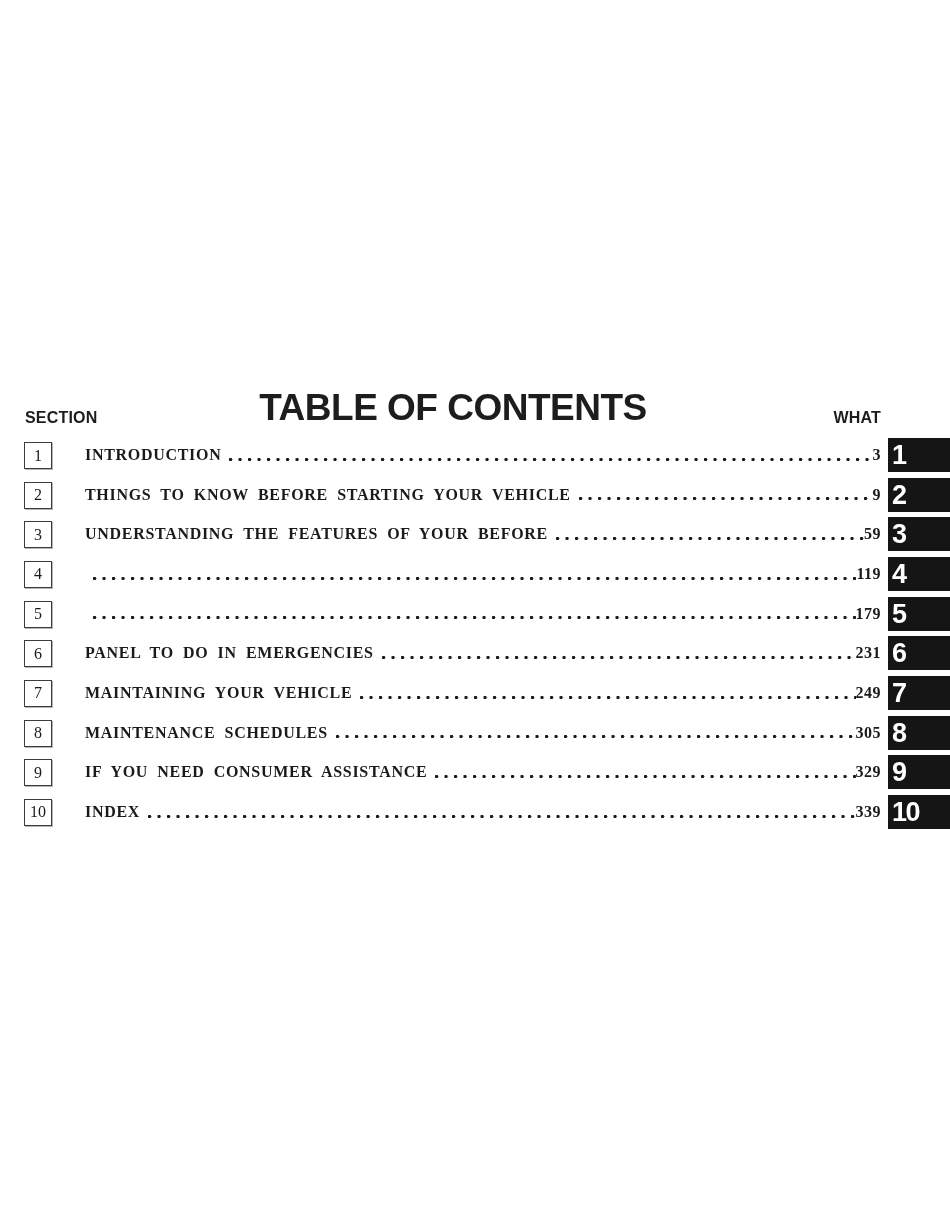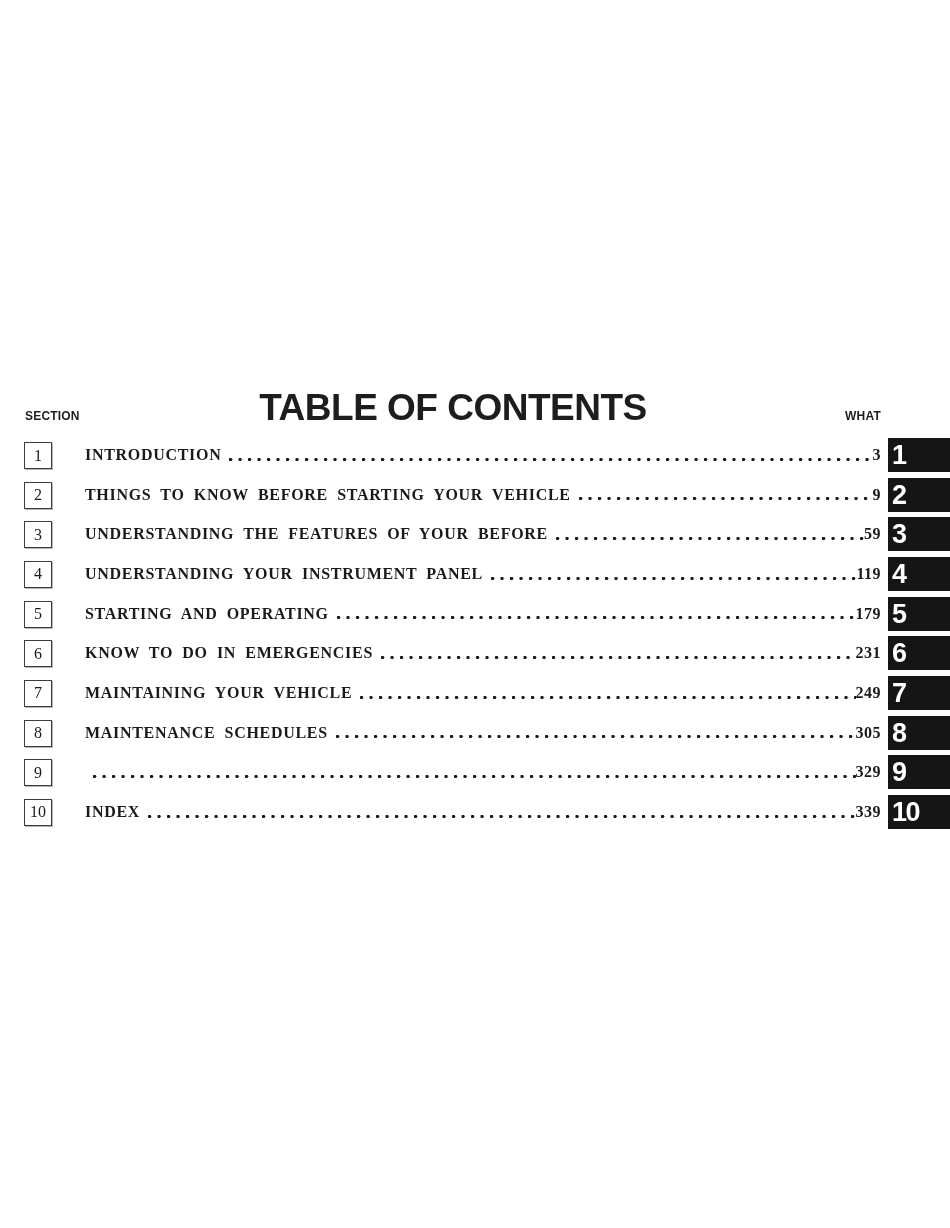--- a/index.html
+++ b/index.html
@@ -16,21 +16,21 @@
     font-family: "Liberation Serif", serif;
     color: #1a1a1a;
   }
 
   
   .header-label {
     position: absolute;
     top: 409px;
     font-family: "Liberation Sans", sans-serif;
     font-weight: bold;
-    font-size: 12px;
+    font-size: 16px;
     letter-spacing: 0.2px;
     color: #1d1d1d;
   }
   .section-label { left: 25px; }
   .page-label { right: 69px; }
 
   .toc-title {
     position: absolute;
     left: 25px;
     right: 69px;
@@ -181,49 +181,47 @@
     <div class="edge-tab">
       <span class="tabnum">3</span>
     </div>
   </div>
 
   <div class="row">
     <div class="secbox">
       <span class="secnum">4</span>
     </div>
     <div class="entry">
-      <span class="entry-label">UNDERSTANDING YOUR INSTRUMENT PANEL</span>
       <span class="dots"></span>
       <span class="pagenum">119</span>
     </div>
     <div class="edge-tab">
       <span class="tabnum">4</span>
     </div>
   </div>
 
   <div class="row">
     <div class="secbox">
       <span class="secnum">5</span>
     </div>
     <div class="entry">
-      <span class="entry-label">STARTING AND OPERATING</span>
       <span class="dots"></span>
       <span class="pagenum">179</span>
     </div>
     <div class="edge-tab">
       <span class="tabnum">5</span>
     </div>
   </div>
 
   <div class="row">
     <div class="secbox">
       <span class="secnum">6</span>
     </div>
     <div class="entry">
-      <span class="entry-label">KNOW TO DO IN EMERGENCIES</span>
+      <span class="entry-label">PANEL TO DO IN EMERGENCIES</span>
       <span class="dots"></span>
       <span class="pagenum">231</span>
     </div>
     <div class="edge-tab">
       <span class="tabnum">6</span>
     </div>
   </div>
 
   <div class="row">
     <div class="secbox">
@@ -251,20 +249,21 @@
     <div class="edge-tab">
       <span class="tabnum">8</span>
     </div>
   </div>
 
   <div class="row">
     <div class="secbox">
       <span class="secnum">9</span>
     </div>
     <div class="entry">
+      <span class="entry-label">IF YOU NEED CONSUMER ASSISTANCE</span>
       <span class="dots"></span>
       <span class="pagenum">329</span>
     </div>
     <div class="edge-tab">
       <span class="tabnum">9</span>
     </div>
   </div>
 
   <div class="row">
     <div class="secbox">

